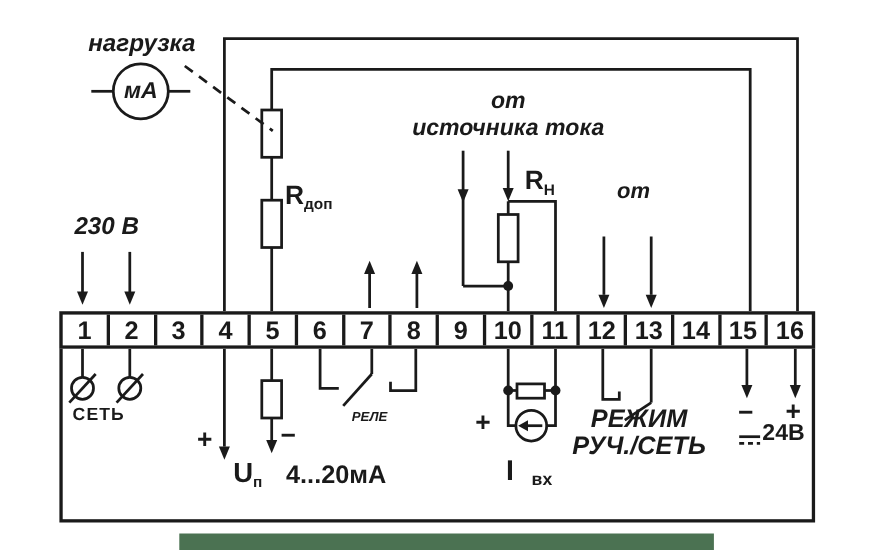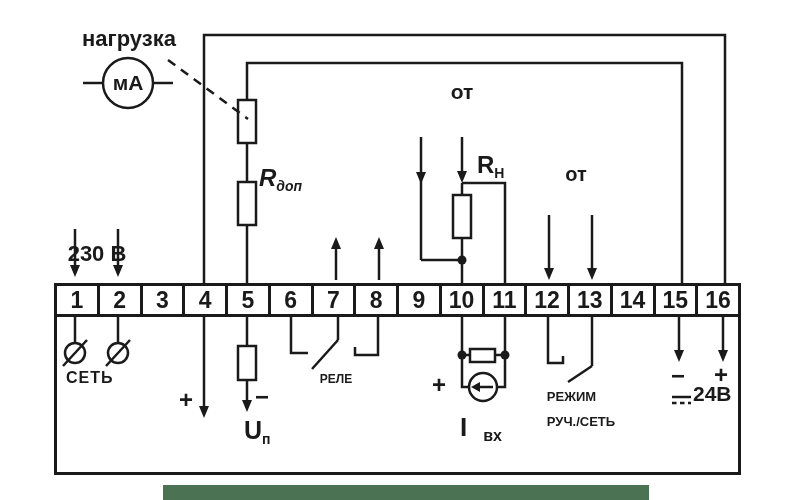--- a/index.html
+++ b/index.html
@@ -1,20 +1,20 @@
 <!DOCTYPE html>
 <html><head>
 <meta charset="utf-8">
 <style>
   html,body{margin:0;padding:0;background:#fff;}
   .canvas{position:relative;width:800px;height:500px;background:#ffffff;overflow:hidden;
           font-family:"Liberation Sans","DejaVu Sans",sans-serif;color:#1a1a1a;}
   svg{position:absolute;left:0;top:0;}
   .lbl{position:absolute;font-weight:700;white-space:nowrap;color:#1a1a1a;}
-  .ctr{transform:translateX(-50%);text-align:left;}
+  .ctr{transform:translateX(-50%);text-align:center;font-style:italic;}
   .sub{font-size:14px;vertical-align:-5px;font-weight:700;}
   .device-box{position:absolute;left:54px;top:283px;width:687px;height:192px;
               border:3px solid #1a1a1a;box-sizing:border-box;background:transparent;}
   .tstrip{position:absolute;left:54px;top:283px;width:687px;height:34px;border:3px solid #1a1a1a;
           box-sizing:border-box;display:flex;background:#fff;z-index:3;}
   .tcell{flex:1;border-right:3px solid #1a1a1a;display:flex;align-items:center;justify-content:center;
          font-weight:700;font-size:23px;line-height:1;}
   .tcell:last-child{border-right:none;}
   .accent-bar{position:absolute;left:163px;top:485px;width:486px;height:15px;background:#4b7252;}
   .z2{z-index:2;}
@@ -163,37 +163,39 @@
     <div class="tcell">
         <span>15</span>
       </div>
     <div class="tcell">
         <span>16</span>
       </div>
   </div>
 
   <div class="lbl ctr z2" style="left:129px;top:26px;font-size:22px;">нагрузка</div>
   <div class="lbl ctr z2" style="left:128px;top:71px;font-size:21px;">мА</div>
-  <div class="lbl ctr z2" style="left:97px;top:193px;font-size:22px;margin-top:48px;">230 В</div>
-  <div class="lbl z2" style="left:259px;top:164px;font-size:24px;font-style:italic;"><span>R</span><span class="sub">доп</span></div>
+  <div class="lbl ctr z2" style="left:97px;top:193px;font-size:22px;">230 В</div>
+  <div class="lbl z2" style="left:259px;top:164px;font-size:24px;"><span>R</span><span class="sub">доп</span></div>
   <div class="lbl ctr z2" style="left:462px;top:79px;font-size:21px;line-height:25px;">
     <div>от</div>
+    <div>источника тока</div>
   </div>
   <div class="lbl z2" style="left:477px;top:151px;font-size:24px;text-align:right;"><span>R</span><span class="sub">Н</span></div>
   <div class="lbl ctr z2" style="left:576px;top:161px;font-size:20px;line-height:26px;">
     <div>от</div>
   </div>
   <div class="lbl z2" style="left:66px;top:369px;font-size:16px;letter-spacing:1px;">СЕТЬ</div>
   <div class="lbl z2" style="left:179px;top:386px;font-size:24px;">+</div>
-  <div class="lbl z2" style="left:212px;top:416px;font-size:25px;margin-left:32px;"><span>U</span><span class="sub">п</span></div>
+  <div class="lbl z2" style="left:212px;top:416px;font-size:25px;"><span>U</span><span class="sub">п</span></div>
   <div class="lbl z2" style="left:255px;top:383px;font-size:24px;">−</div>
+  <div class="lbl z2" style="left:260px;top:418px;font-size:23px;">4...20мА</div>
   <div class="lbl ctr z2" style="left:336px;top:372px;font-size:12px;">РЕЛЕ</div>
   <div class="lbl z2" style="left:432px;top:371px;font-size:24px;">+</div>
   <div class="lbl z2" style="left:460px;top:412px;font-size:26px;"><span>I</span><span class="sub" style="font-size:16px;margin-left:16px;">вх</span></div>
-  <div class="lbl ctr z2" style="left:581px;top:384px;font-size:13px;line-height:25px;">
+  <div class="lbl ctr z2" style="left:581px;top:368px;font-size:23px;line-height:25px;">
     <div>РЕЖИМ</div>
     <div>РУЧ./СЕТЬ</div>
   </div>
   <div class="lbl z2" style="left:671px;top:362px;font-size:24px;">−</div>
   <div class="lbl z2" style="left:714px;top:361px;font-size:24px;">+</div>
   <div class="lbl z2" style="left:693px;top:382px;font-size:21px;">24В</div>
 
   <div class="accent-bar"></div>
 </div>
 

